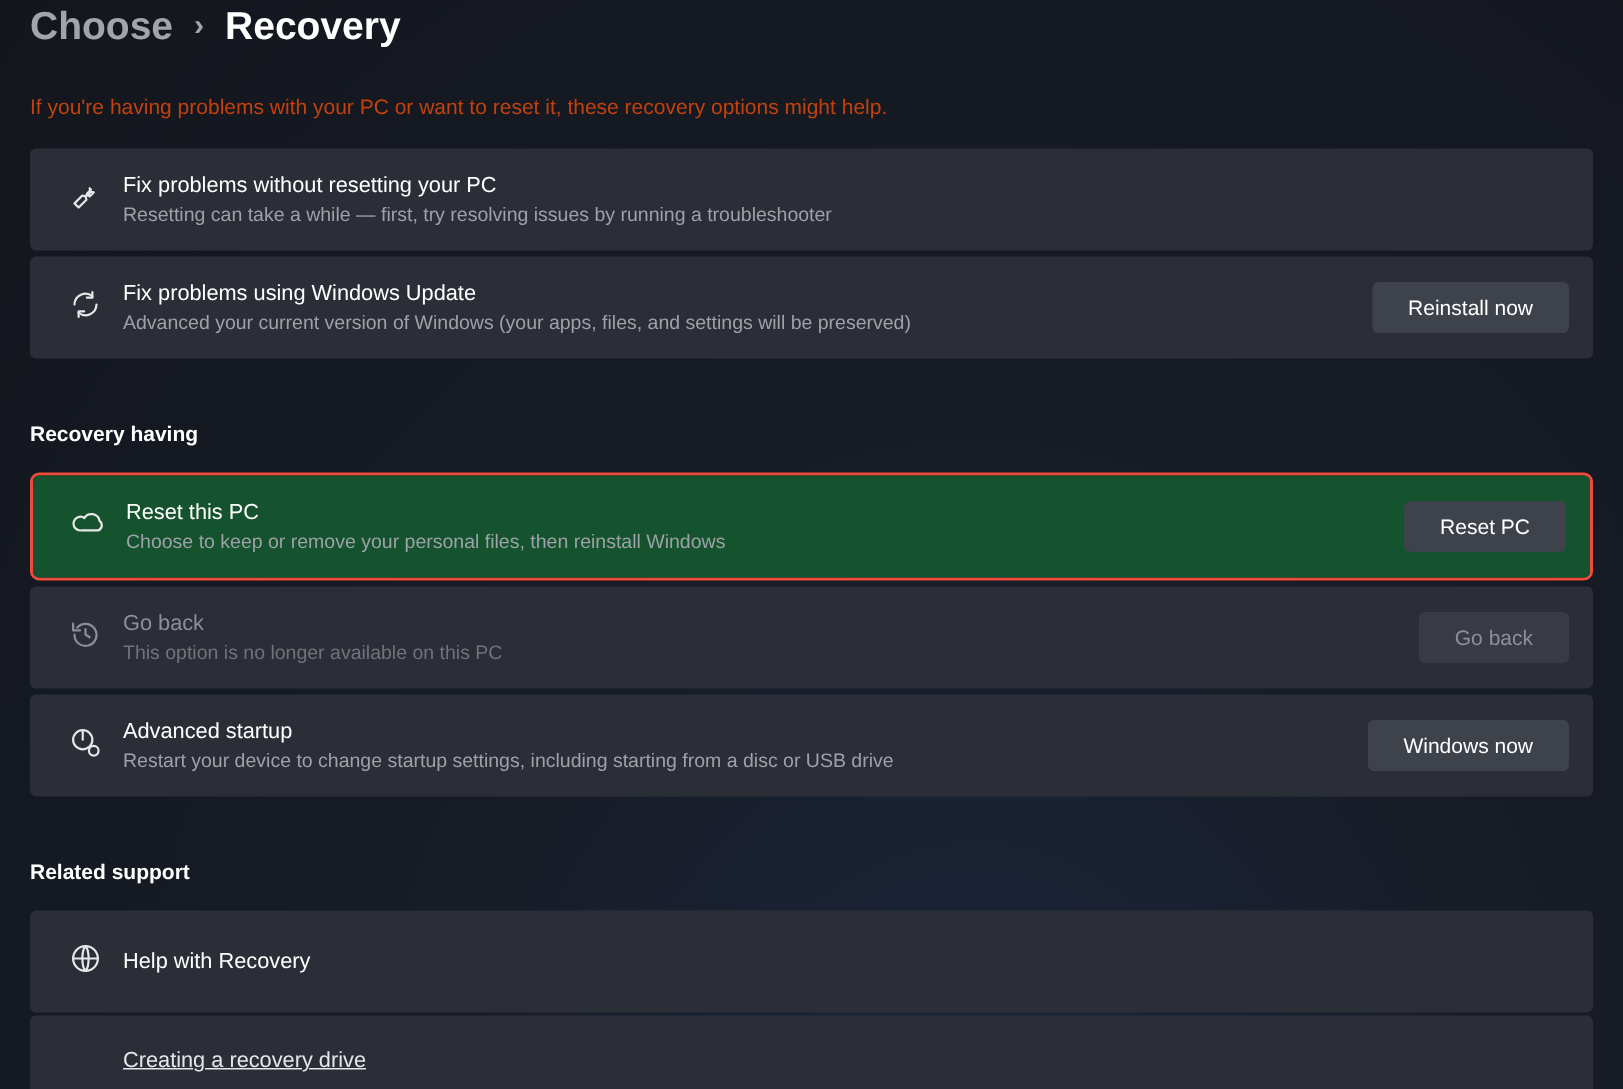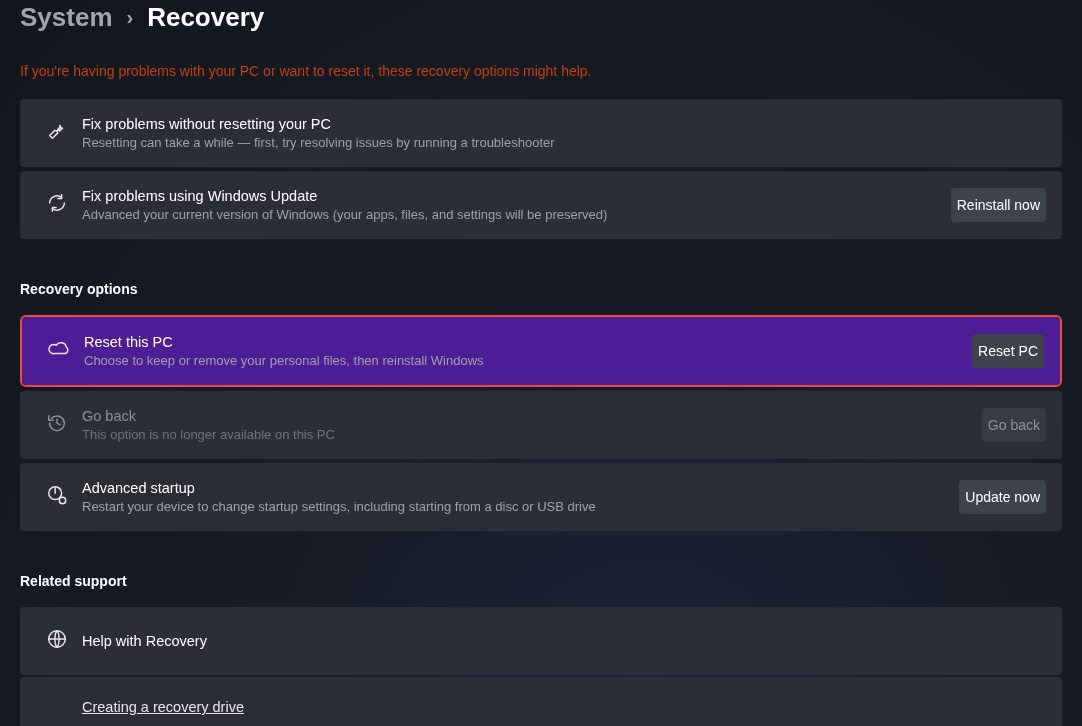--- a/index.html
+++ b/index.html
@@ -46,47 +46,47 @@
   .card .sub { color: #9da1a8; font-size: 13px; margin-top: 3px; }
 
   .card .trail { display: flex; align-items: center; }
   .chev {
     width: 22px; height: 22px; display: inline-flex; align-items: center; justify-content: center;
     color: #c0c2c7;
   }
   .btn {
     background: #3e424b; color: #ffffff;
     border: none; border-radius: 4px;
-    padding: 9px 6px; font-size: 14px;
+    padding: 9px 24px; font-size: 14px;
     cursor: pointer;
     text-align: right;
   }
   .btn.disabled { color: #8b8f97; background: #383b43; cursor: default; }
 
   .disabled-card .title { color: #8b8f97; }
   .disabled-card .sub { color: #6f737a; }
   .disabled-card .icon-slot svg { stroke: #8b8f97; }
 
   .highlight { border: 2px solid #ef4b3c; border-radius: 6px; padding: 0; margin-top: 18px; }
-  .highlight .card { background: #4c1d95; margin: 0; border-radius: 4px; }
+  .highlight .card { background: #14532d; margin: 0; border-radius: 4px; }
 
   .card.sub-item { padding-left: 58px; min-height: 60px; }
   .card.sub-item .title { color: #e4e6ea; font-size: 14.5px; text-decoration: underline; }
 
   svg { fill: none; stroke-width: 1.6; stroke-linecap: round; stroke-linejoin: round; }
 
   .first-block { margin-top: 20px; }
 </style>
 </head>
 <body>
 
 <div class="page">
 
   <div class="breadcrumb">
-    <span class="bc-parent">System</span>
+    <span class="bc-parent">Choose</span>
     <span class="bc-sep">›</span>
     <span class="bc-current">Recovery</span>
   </div>
 
   <div class="intro">If you're having problems with your PC or want to reset it, these recovery options might help.</div>
 
   <div class="card first-block">
     <div class="icon-slot">
       <span>
         <svg viewBox="0 0 24 24">
@@ -118,21 +118,21 @@
     </div>
     <div class="text-slot">
       <div class="title">Fix problems using Windows Update</div>
       <div class="sub">Advanced your current version of Windows (your apps, files, and settings will be preserved)</div>
     </div>
     <div class="trail">
       <button class="btn">Reinstall now</button>
     </div>
   </div>
 
-  <div class="section-label">Recovery options</div>
+  <div class="section-label">Recovery having</div>
 
   <div class="highlight">
     <div class="card">
       <div class="icon-slot">
         <span>
           <svg viewBox="0 0 24 24">
               <path d="M7 17a5 5 0 1 1 2-9 6 6 0 0 1 11 2 4 4 0 0 1-1 7H7z"></path>
             </svg>
         </span>
       </div>
@@ -173,21 +173,21 @@
             <path d="M10 4v6"></path>
             <circle cx="18" cy="18" r="3.5"></circle>
           </svg>
       </span>
     </div>
     <div class="text-slot">
       <div class="title">Advanced startup</div>
       <div class="sub">Restart your device to change startup settings, including starting from a disc or USB drive</div>
     </div>
     <div class="trail">
-      <button class="btn">Update now</button>
+      <button class="btn">Windows now</button>
     </div>
   </div>
 
   <div class="section-label">Related support</div>
 
   <div class="card" style="margin-top:18px">
     <div class="icon-slot">
       <span>
         <svg viewBox="0 0 24 24">
             <circle cx="12" cy="12" r="9"></circle>

